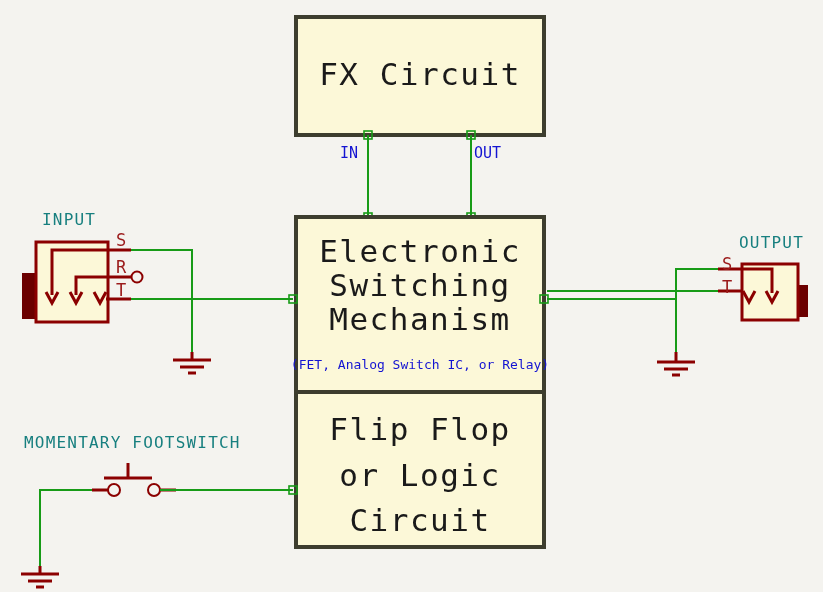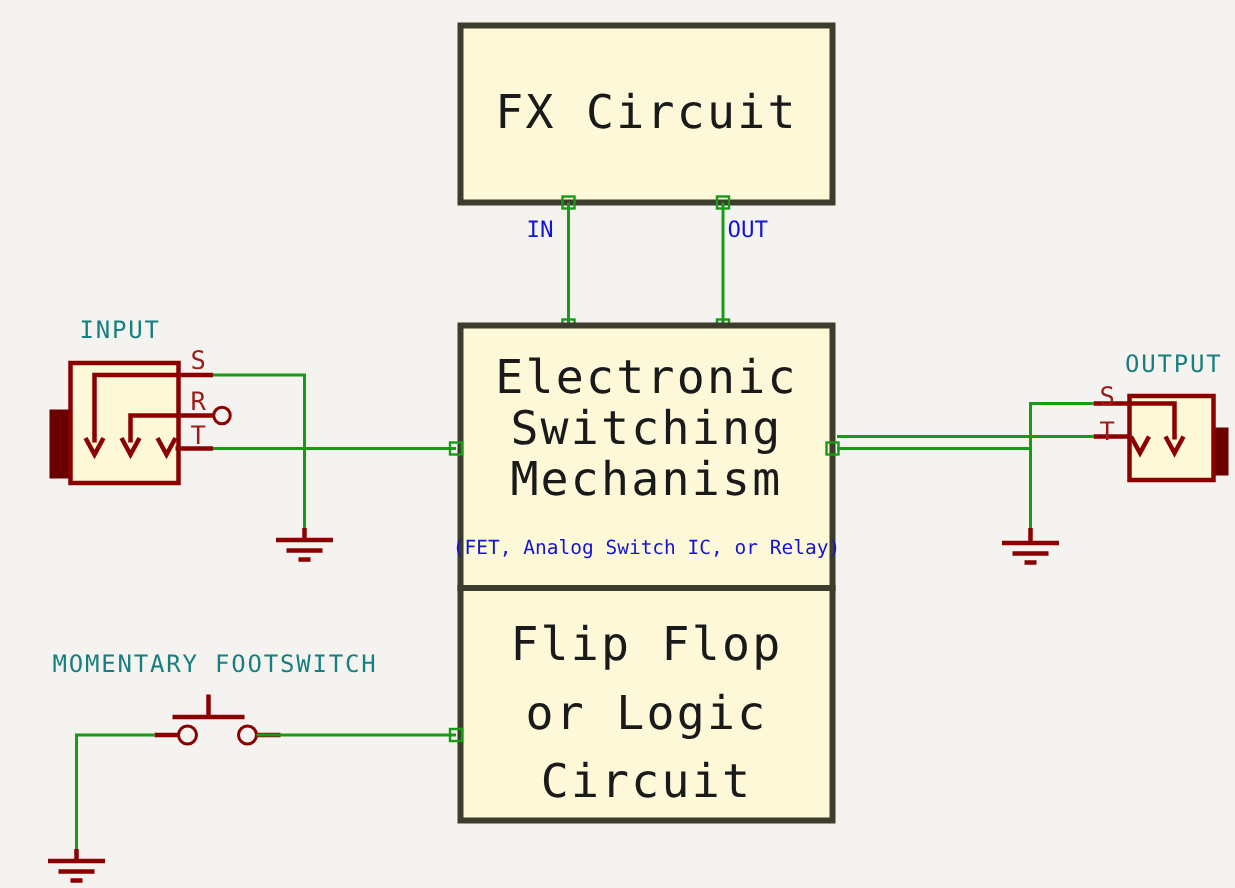--- a/index.html
+++ b/index.html
@@ -11,21 +11,20 @@
     width: 823px;
     height: 592px;
     overflow: hidden;
     font-family: "DejaVu Sans Mono", monospace;
   }
   #schematic-root {
     position: relative;
     width: 717px;
     height: 592px;
     background: #F4F3EF;
-    margin-left: 11px;
   }
   svg.sheet {
     display: block;
     width: 823px;
     height: 592px;
   }
   .box-fill { fill: #FCF8D8; stroke: #3D3D2E; stroke-width: 4; }
   .wire { stroke: #179B17; stroke-width: 2; fill: none; }
   .pin-sq { fill: none; stroke: #179B17; stroke-width: 1.6; }
   .sym { stroke: #8B0000; stroke-width: 3; fill: none; }

